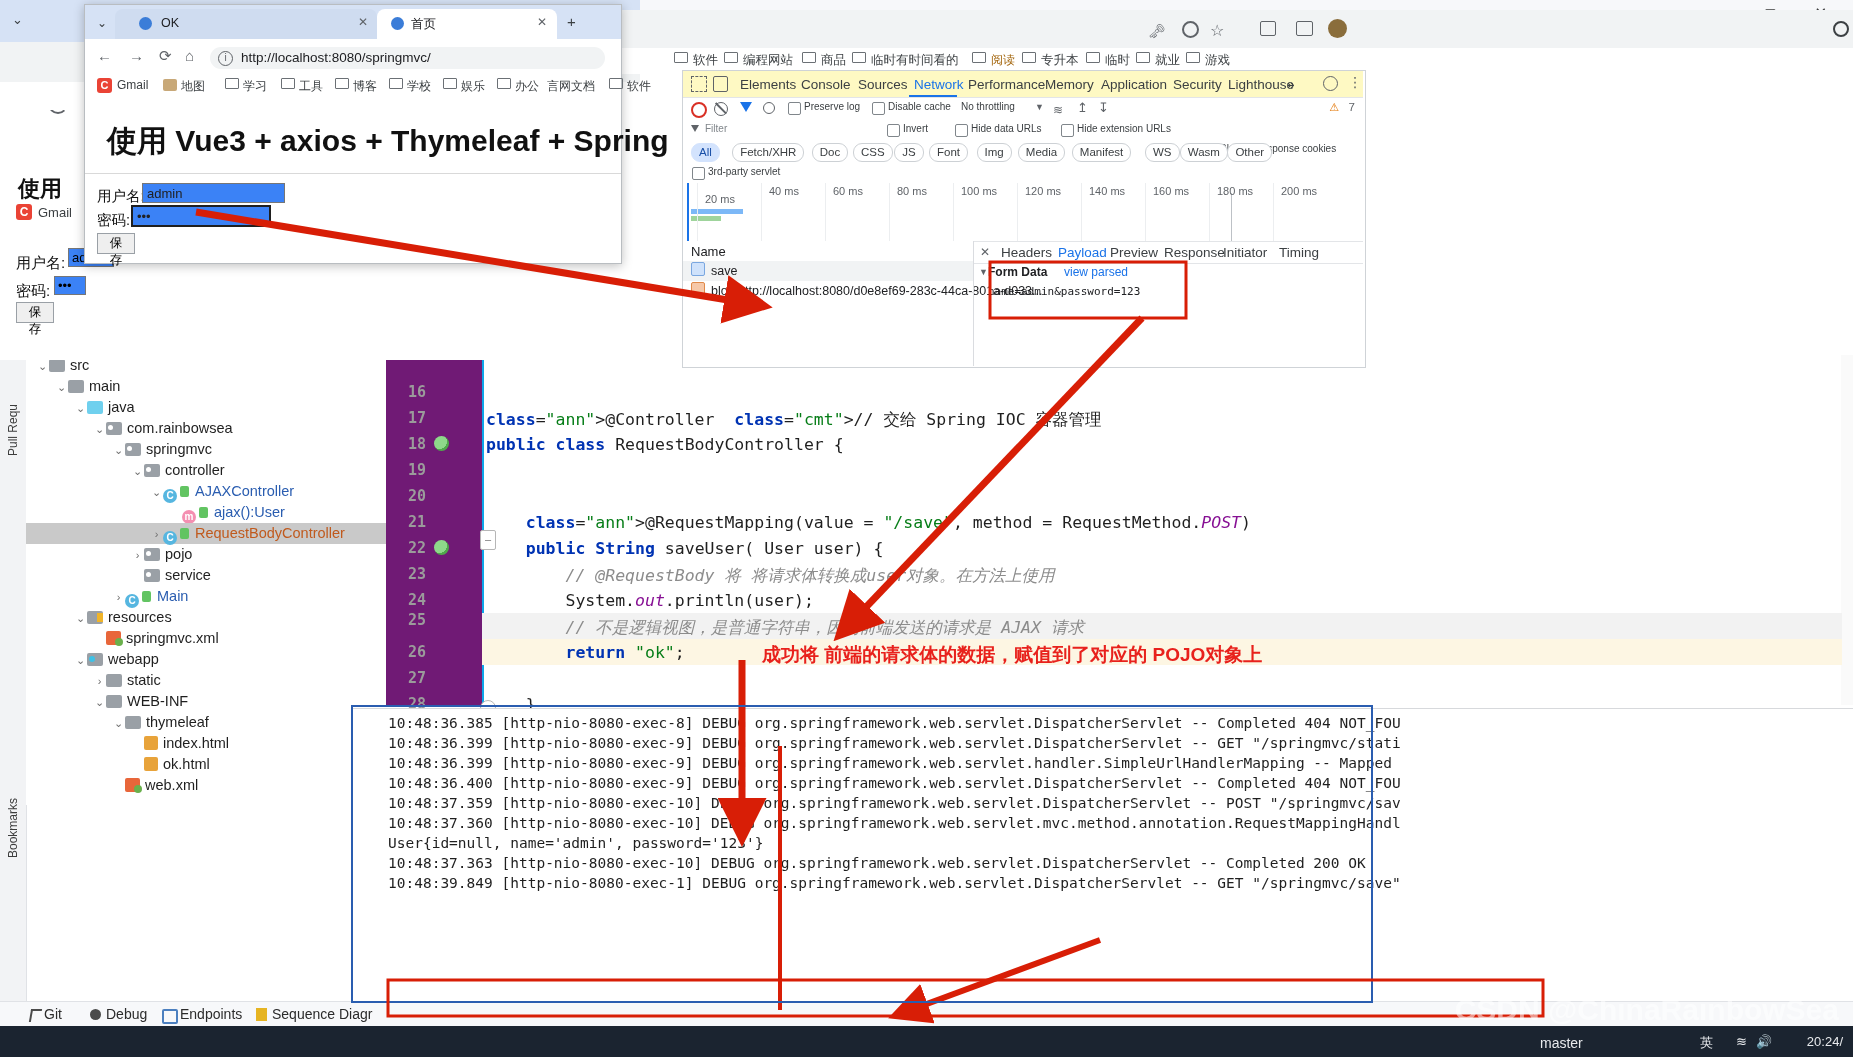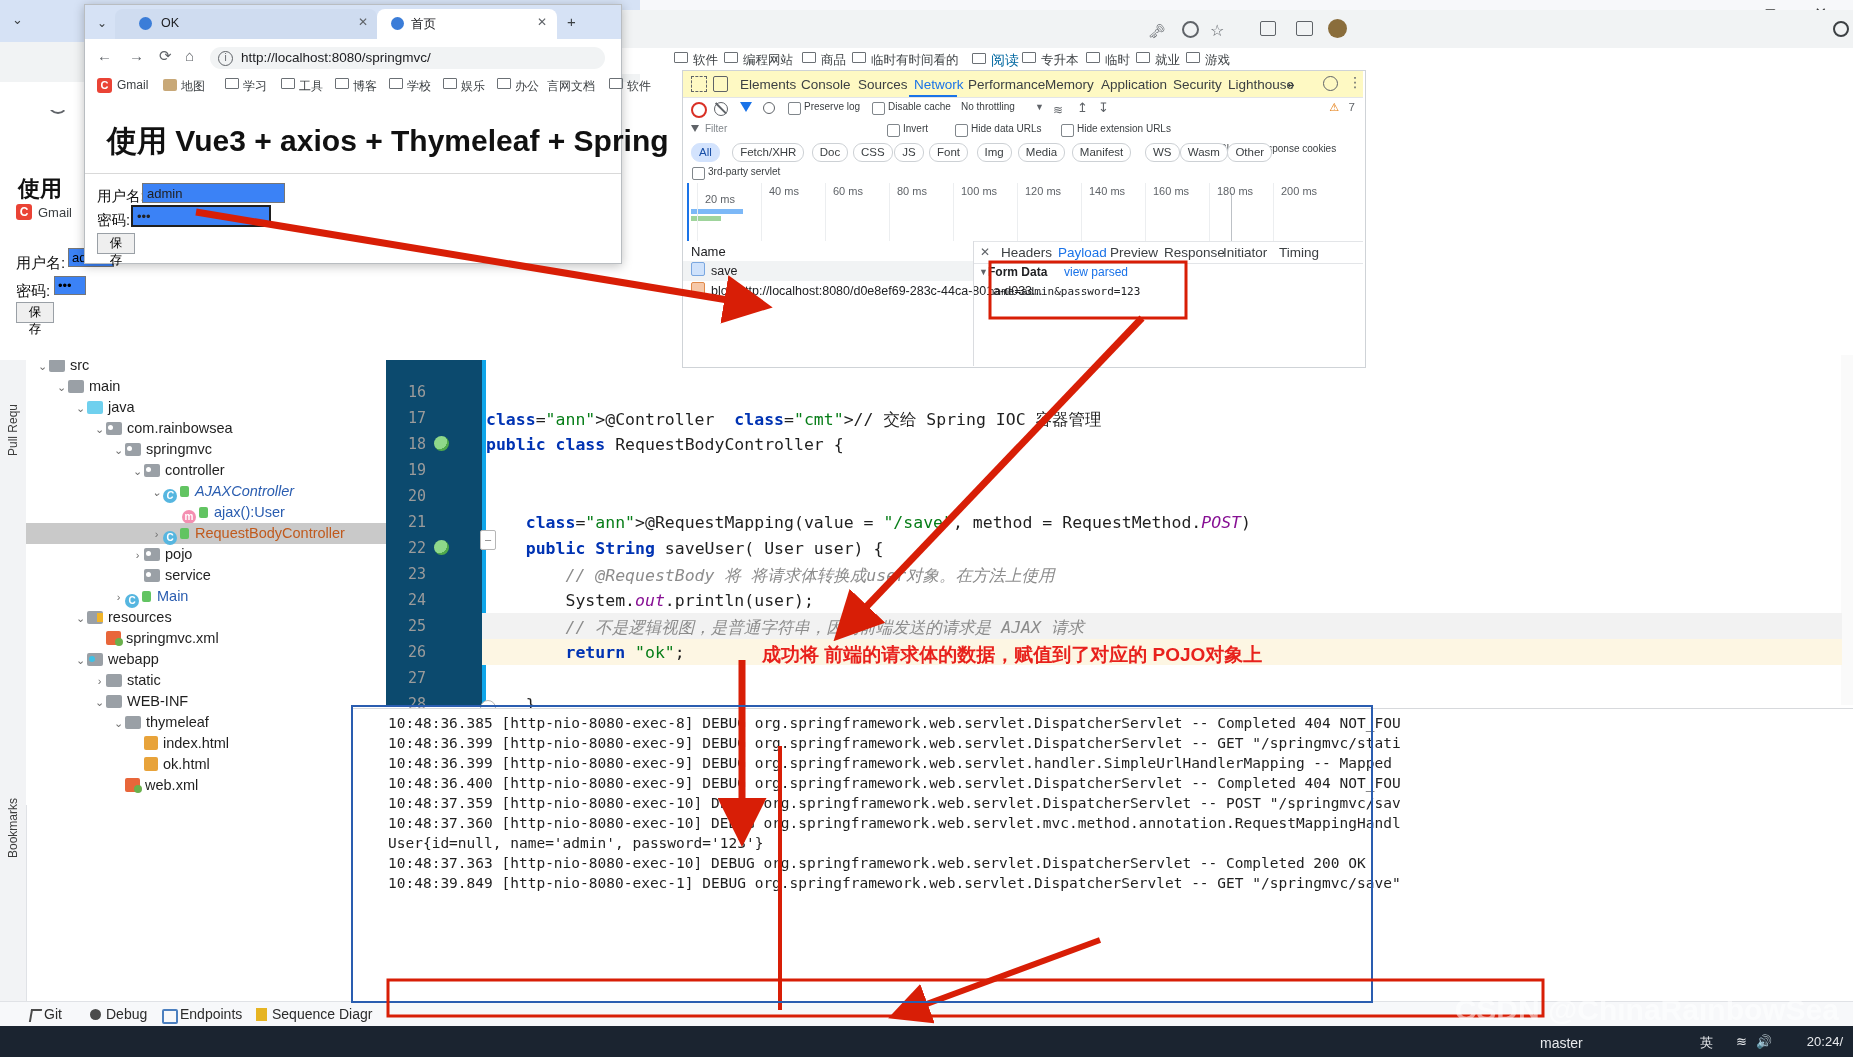--- a/index.html
+++ b/index.html
@@ -44,21 +44,21 @@
   .ic-lock{display:inline-block;width:9px;height:11px;background:#62c462;border-radius:2px;vertical-align:-1px;margin-right:6px;}
   .ic-xml{display:inline-block;width:15px;height:14px;background:#e8663a;border-radius:2px;vertical-align:-2px;margin-right:5px;position:relative;}
   .ic-xml:after{content:"";position:absolute;right:-2px;bottom:-1px;width:8px;height:8px;border-radius:50%;background:#6ab04c;}
   .ic-html{display:inline-block;width:14px;height:14px;background:#e8a33a;border-radius:2px;vertical-align:-2px;margin-right:5px;}
   .tlabel.class{color:#2a5db0;}
   .tlabel.sel-label{color:#c05a1e;}
   .tlabel.method{color:#2a5db0;}
 
   
   #ide-editor{position:absolute;left:386px;top:355px;width:1467px;height:350px;background:#ffffff;}
-  #gutter{position:absolute;left:0;top:0;width:96px;height:350px;background:#0c4a6e;border-right:4px solid #0ea5e9;}
+  #gutter{position:absolute;left:0;top:0;width:96px;height:350px;background:#701a75;border-right:2px solid #0ea5e9;font-weight:bold;}
   .lnum{position:absolute;right:56px;font-family:"DejaVu Sans Mono", monospace;font-size:15px;color:#9b9b9b;}
   .gmark{position:absolute;left:48px;width:15px;height:15px;border-radius:50%;}
   .gmark.green{background:radial-gradient(circle at 35% 35%, #8ed88a 0 55%, #4fa84b 56% 100%);}
   .codeline{position:absolute;left:100px;font-family:"DejaVu Sans Mono", monospace;font-size:16.5px;white-space:pre;}
   .kw{color:#0033b3;font-weight:bold;}
   .cmt{color:#8c8c8c;font-style:italic;}
   .str{color:#067d17;}
   .fld{color:#871094;font-style:italic;}
   .hl-line{position:absolute;left:96px;width:1360px;height:26px;background:#fdf6e3;}
   .hl-line2{position:absolute;left:96px;width:1360px;height:26px;background:#f2f2f2;}
@@ -143,21 +143,21 @@
     <span class="vtext" style="left:6px;top:742px;">Bookmarks</span>
   </div>
 
   <div id="ide-tree">
       <div class="trow" style="padding-left: 10px;"><span class="chev">⌄</span><span class="tico ic-folder"></span><span class="tlabel">src</span></div>
       <div class="trow" style="padding-left: 29px;"><span class="chev">⌄</span><span class="tico ic-folder"></span><span class="tlabel">main</span></div>
       <div class="trow" style="padding-left: 48px;"><span class="chev">⌄</span><span class="tico ic-folder-blue"></span><span class="tlabel">java</span></div>
       <div class="trow" style="padding-left: 67px;"><span class="chev">⌄</span><span class="tico ic-pkg"></span><span class="tlabel">com.rainbowsea</span></div>
       <div class="trow" style="padding-left: 86px;"><span class="chev">⌄</span><span class="tico ic-pkg"></span><span class="tlabel">springmvc</span></div>
       <div class="trow" style="padding-left: 105px;"><span class="chev">⌄</span><span class="tico ic-pkg"></span><span class="tlabel">controller</span></div>
-      <div class="trow" style="padding-left: 124px; font-style: italic;"><span class="chev">⌄</span><span class="ic-class">C</span><span class="ic-lock"></span><span class="tlabel class">AJAXController</span></div>
+      <div class="trow" style="padding-left: 124px;"><span class="chev">⌄</span><span class="ic-class">C</span><span class="ic-lock"></span><span class="tlabel class">AJAXController</span></div>
       <div class="trow" style="padding-left: 143px;"><span class="chev"></span><span class="ic-method">m</span><span class="ic-lock"></span><span class="tlabel method">ajax():User</span></div>
       <div class="trow sel" style="padding-left: 124px;"><span class="chev">›</span><span class="ic-class">C</span><span class="ic-lock"></span><span class="tlabel class sel-label" style="color: rgb(192, 90, 30);">RequestBodyController</span></div>
       <div class="trow" style="padding-left: 105px;"><span class="chev">›</span><span class="tico ic-pkg"></span><span class="tlabel">pojo</span></div>
       <div class="trow" style="padding-left: 105px;"><span class="chev"></span><span class="tico ic-pkg"></span><span class="tlabel">service</span></div>
       <div class="trow" style="padding-left: 86px;"><span class="chev">›</span><span class="ic-class">C</span><span class="ic-lock"></span><span class="tlabel class">Main</span></div>
       <div class="trow" style="padding-left: 48px;"><span class="chev">⌄</span><span class="tico ic-res"></span><span class="tlabel">resources</span></div>
       <div class="trow" style="padding-left: 67px;"><span class="chev"></span><span class="ic-xml"></span><span class="tlabel">springmvc.xml</span></div>
       <div class="trow" style="padding-left: 48px;"><span class="chev">⌄</span><span class="tico ic-webapp"></span><span class="tlabel">webapp</span></div>
       <div class="trow" style="padding-left: 67px;"><span class="chev">›</span><span class="tico ic-folder"></span><span class="tlabel">static</span></div>
       <div class="trow" style="padding-left: 67px;"><span class="chev">⌄</span><span class="tico ic-folder"></span><span class="tlabel">WEB-INF</span></div>
@@ -173,21 +173,21 @@
         <div class="lnum" style="top: 54px;">17</div>
         <div class="lnum" style="top: 80px;">18</div>
         <div class="gmark green" style="top: 81px;"></div>
         <div class="lnum" style="top: 106px;">19</div>
         <div class="lnum" style="top: 132px;">20</div>
         <div class="lnum" style="top: 158px;">21</div>
         <div class="lnum" style="top: 184px;">22</div>
         <div class="gmark green" style="top: 185px;"></div>
         <div class="lnum" style="top: 210px;">23</div>
         <div class="lnum" style="top: 236px;">24</div>
-        <div class="lnum" style="top: 262px;">25</div>
+        <div class="lnum" style="top: 256px;">25</div>
         <div class="lnum" style="top: 288px;">26</div>
         <div class="lnum" style="top: 314px;">27</div>
         <div class="lnum" style="top: 340px;">28</div>
       </div>
     <div id="ed-scroll"></div>
     <div id="code-layer">
         <div class="codeline" style="top: 54px;"><span <span="" class="kw">class</span>=<span class="str">"ann"</span>&gt;@Controller  <span <span="" class="kw">class</span>=<span class="str">"cmt"</span>&gt;// 交给 Spring IOC 容器管理</div>
         <div class="codeline" style="top: 80px;"><span class="kw">public</span> <span class="kw">class</span> RequestBodyController {</div>
         <div class="codeline" style="top: 158px;">    <span <span="" class="kw">class</span>=<span class="str">"ann"</span>&gt;@RequestMapping(value = <span class="str">"/save"</span>, method = RequestMethod.<span class="fld">POST</span>)</div>
         <div class="codeline" style="top: 184px;">    <span class="kw">public</span> <span class="kw">String</span> saveUser( User user) {</div>
@@ -262,21 +262,21 @@
   <input class="inp abs" style="left: 54px; top: 276px; width: 32px; height: 19px; font-size: 13px; padding: 0px 3px;" value="•••">
   <button class="btn-sm abs" style="left:16px;top:302px;width:38px;height:21px;">保存</button>
 </div>
 
 <div class="abs" style="left:618px;top:48px;width:1235px;height:26px;background:#ffffff;">
   <div id="bm-right" style="position:relative;height:26px;">
       <span style="position: absolute; top: 4px; left: 56px; font-size: 12.5px; color: rgb(60, 64, 67); white-space: nowrap;"><span style="display: inline-block; width: 12px; height: 9px; border: 1.4px solid rgb(107, 112, 117); border-radius: 1px; vertical-align: 1px; margin-right: 5px;"></span><span>软件</span></span>
       <span style="position: absolute; top: 4px; left: 106px; font-size: 12.5px; color: rgb(60, 64, 67); white-space: nowrap;"><span style="display: inline-block; width: 12px; height: 9px; border: 1.4px solid rgb(107, 112, 117); border-radius: 1px; vertical-align: 1px; margin-right: 5px;"></span><span>编程网站</span></span>
       <span style="position: absolute; top: 4px; left: 184px; font-size: 12.5px; color: rgb(60, 64, 67); white-space: nowrap;"><span style="display: inline-block; width: 12px; height: 9px; border: 1.4px solid rgb(107, 112, 117); border-radius: 1px; vertical-align: 1px; margin-right: 5px;"></span><span>商品</span></span>
       <span style="position: absolute; top: 4px; left: 234px; font-size: 12.5px; color: rgb(60, 64, 67); white-space: nowrap;"><span style="display: inline-block; width: 12px; height: 9px; border: 1.4px solid rgb(107, 112, 117); border-radius: 1px; vertical-align: 1px; margin-right: 5px;"></span><span>临时有时间看的</span></span>
-      <span style="position: absolute; top: 4px; left: 354px; font-size: 14px; color: #0369a1; white-space: nowrap;"><span style="display: inline-block; width: 12px; height: 9px; border: 1.4px solid rgb(107, 112, 117); border-radius: 1px; vertical-align: 1px; margin-right: 5px;"></span><span>阅读</span></span>
+      <span style="position: absolute; top: 4px; left: 354px; font-size: 12px; color: #a16207; white-space: nowrap;"><span style="display: inline-block; width: 12px; height: 9px; border: 1.4px solid rgb(107, 112, 117); border-radius: 1px; vertical-align: 1px; margin-right: 5px;"></span><span>阅读</span></span>
       <span style="position: absolute; top: 4px; left: 404px; font-size: 12.5px; color: rgb(60, 64, 67); white-space: nowrap;"><span style="display: inline-block; width: 12px; height: 9px; border: 1.4px solid rgb(107, 112, 117); border-radius: 1px; vertical-align: 1px; margin-right: 5px;"></span><span>专升本</span></span>
       <span style="position: absolute; top: 4px; left: 468px; font-size: 12.5px; color: rgb(60, 64, 67); white-space: nowrap;"><span style="display: inline-block; width: 12px; height: 9px; border: 1.4px solid rgb(107, 112, 117); border-radius: 1px; vertical-align: 1px; margin-right: 5px;"></span><span>临时</span></span>
       <span style="position: absolute; top: 4px; left: 518px; font-size: 12.5px; color: rgb(60, 64, 67); white-space: nowrap;"><span style="display: inline-block; width: 12px; height: 9px; border: 1.4px solid rgb(107, 112, 117); border-radius: 1px; vertical-align: 1px; margin-right: 5px;"></span><span>就业</span></span>
       <span style="position: absolute; top: 4px; left: 568px; font-size: 12.5px; color: rgb(60, 64, 67); white-space: nowrap;"><span style="display: inline-block; width: 12px; height: 9px; border: 1.4px solid rgb(107, 112, 117); border-radius: 1px; vertical-align: 1px; margin-right: 5px;"></span><span>游戏</span></span>
     </div>
 </div>
 
 <div class="abs" style="left:620px;top:10px;width:1233px;height:38px;background:#f1f3f4;">
   <span class="abs" style="left:528px;top:13px;font-size:14px;color:#5f6368;">🗝</span>
   <span class="abs" style="left:562px;top:11px;width:13px;height:13px;border:2px solid #5f6368;border-radius:50%;"></span>

